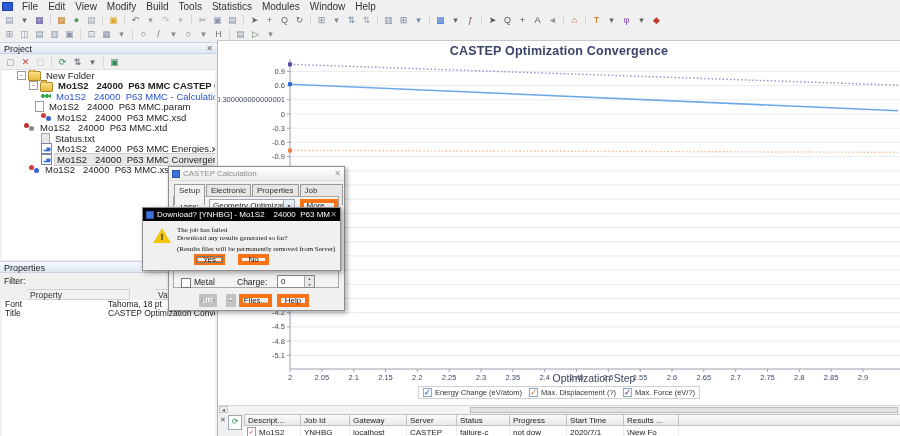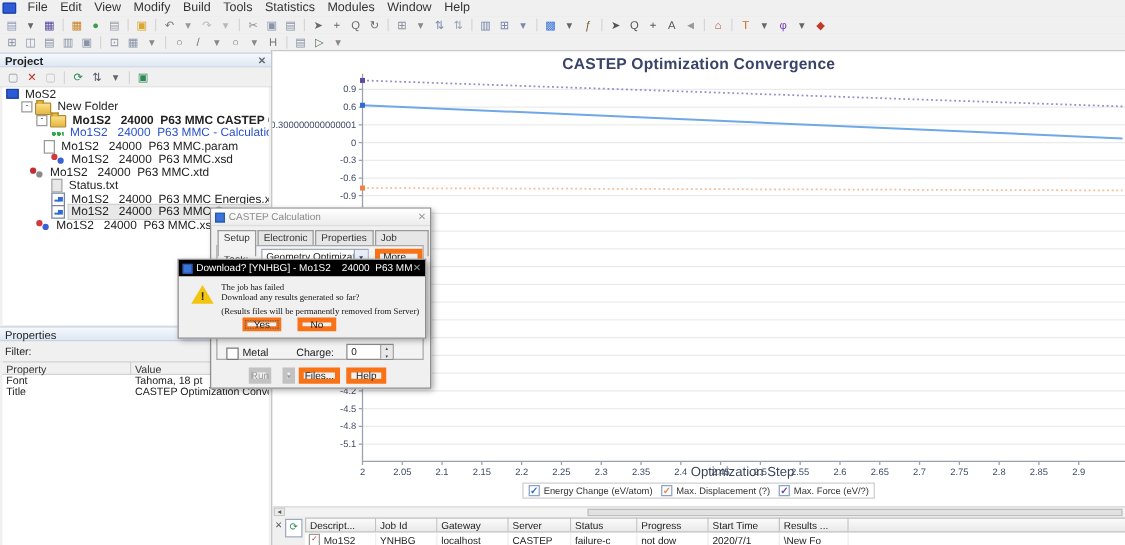--- a/index.html
+++ b/index.html
@@ -62,21 +62,21 @@
   #props-header{top:221px;}
   #filter-row{left:0;top:234px;width:217px;height:14px;display:flex;align-items:center;font-size:8.5px;padding-left:4px;box-sizing:border-box;}
   .combo{background:#fff;border:1px solid #a0a8b8;height:12px;display:flex;align-items:center;
          font-size:8px;position:relative;box-sizing:border-box;}
   .combo .cv{padding-left:3px;flex:1;white-space:nowrap;overflow:hidden;}
   .combo .ca{width:10px;height:100%;background:#e8eef8;border-left:1px solid #a0a8b8;
              font-size:6px;color:#446;display:flex;align-items:center;justify-content:center;}
   .combo .ca::before{content:"▾";}
   #props-table{left:2px;top:249px;width:213px;height:185px;background:#fff;font-size:8.5px;}
   .pth{display:flex;height:11px;background:#f0f0f0;}
-  .pth>div{border:1px solid #d2d2d2;border-left:none;box-sizing:border-box;padding-left:3px;line-height:10px;color:#333;}
+  .pth>div{border:1px solid #d2d2d2;border-left:none;box-sizing:border-box;padding-left:3px;line-height:10px;color:#333;margin-left:25px;}
   .ptr{display:flex;height:9px;line-height:9px;}
   .ptr>div{padding-left:3px;box-sizing:border-box;overflow:hidden;white-space:nowrap;}
   .pc1{width:103px;flex:none;}
   .pc2{flex:1;}
   #vsplit{left:217px;top:40px;width:1px;height:396px;background:#b9b9b9;}
   
   #chart{left:218px;top:40px;width:682px;height:365px;background:#fff;border-top:1px solid #c9c9c9;}
   #chart-title{left:0;top:3px;width:682px;text-align:center;font-size:12.5px;font-weight:600;color:#3a4468;letter-spacing:0.2px;}
   #xlabel{left:72px;top:331px;width:608px;text-align:center;font-size:10.5px;color:#3a4458;}
   #legend{top:345px;left:50%;transform:translateX(-50%);display:flex;align-items:center;gap:7px;
@@ -225,37 +225,36 @@
       <span class="tb-icon" style="color: rgb(119, 119, 119);">○</span>
       <span class="tb-icon" style="color: rgb(136, 136, 136);">▾</span>
       <span class="tb-icon" style="color: rgb(119, 119, 119);">H</span>
       <span class="tb-sep"></span>
       <span class="tb-icon" style="color: rgb(138, 148, 168);">▤</span>
       <span class="tb-icon" style="color: rgb(85, 119, 85);">▷</span>
       <span class="tb-icon" style="color: rgb(136, 136, 136);">▾</span>
     </div>
 
   <div id="leftpanel" class="abs">
-    <div class="panel-header abs" style="left:0;top:2px;font-weight:bold;">
+    <div class="panel-header abs" style="left:0;top:2px;">
       <span>Project</span>
       <span class="panel-x"></span>
     </div>
     <div id="proj-toolbar" class="abs toolbar">
         <span class="tb-icon" style="color: rgb(138, 148, 168);">▢</span>
         <span class="tb-icon" style="color: rgb(192, 57, 43);">✕</span>
         <span class="tb-icon" style="color: rgb(192, 192, 192);">▢</span>
         <span class="tb-sep"></span>
         <span class="tb-icon" style="color: rgb(46, 139, 87);">⟳</span>
         <span class="tb-icon" style="color: rgb(85, 85, 102);">⇅</span>
         <span class="tb-icon" style="color: rgb(102, 102, 102);">▾</span>
         <span class="tb-sep"></span>
         <span class="tb-icon" style="color: rgb(46, 139, 87);">▣</span>
       </div>
     <div id="tree" class="abs">
-        <div class="tree-row" style="padding-left: 3px;"><span class="ti ti-root"></span><span class="tree-label">MoS2</span></div>
         <div class="tree-row" style="padding-left: 15px;"><span class="exp"></span><span class="ti ti-folder"></span><span class="tree-label">New Folder</span></div>
         <div class="tree-row" style="padding-left: 27px;"><span class="exp"></span><span class="ti ti-folder"></span><span class="tree-label" style="font-weight: bold;">Mo1S2   24000  P63 MMC CASTEP GeomOpt</span></div>
         <div class="tree-row" style="padding-left: 39px;"><span class="ti ti-calc"></span><span class="tree-label" style="color: rgb(42, 82, 201);">Mo1S2   24000  P63 MMC - Calculation</span></div>
         <div class="tree-row" style="padding-left: 33px;"><span class="ti ti-doc"></span><span class="tree-label">Mo1S2   24000  P63 MMC.param</span></div>
         <div class="tree-row" style="padding-left: 39px;"><span class="ti ti-xsd"></span><span class="tree-label">Mo1S2   24000  P63 MMC.xsd</span></div>
         <div class="tree-row" style="padding-left: 22px;"><span class="ti ti-xtd"></span><span class="tree-label">Mo1S2   24000  P63 MMC.xtd</span></div>
         <div class="tree-row" style="padding-left: 39px;"><span class="ti ti-doc2"></span><span class="tree-label">Status.txt</span></div>
         <div class="tree-row" style="padding-left: 39px;"><span class="ti ti-chartdoc"></span><span class="tree-label">Mo1S2   24000  P63 MMC Energies.xcd</span></div>
         <div class="tree-row" style="padding-left: 39px;"><span class="ti ti-chartdoc"></span><span class="tree-label sel">Mo1S2   24000  P63 MMC Convergence.xcd</span></div>
         <div class="tree-row" style="padding-left: 27px;"><span class="ti ti-xsd"></span><span class="tree-label">Mo1S2   24000  P63 MMC.xsd</span></div>

